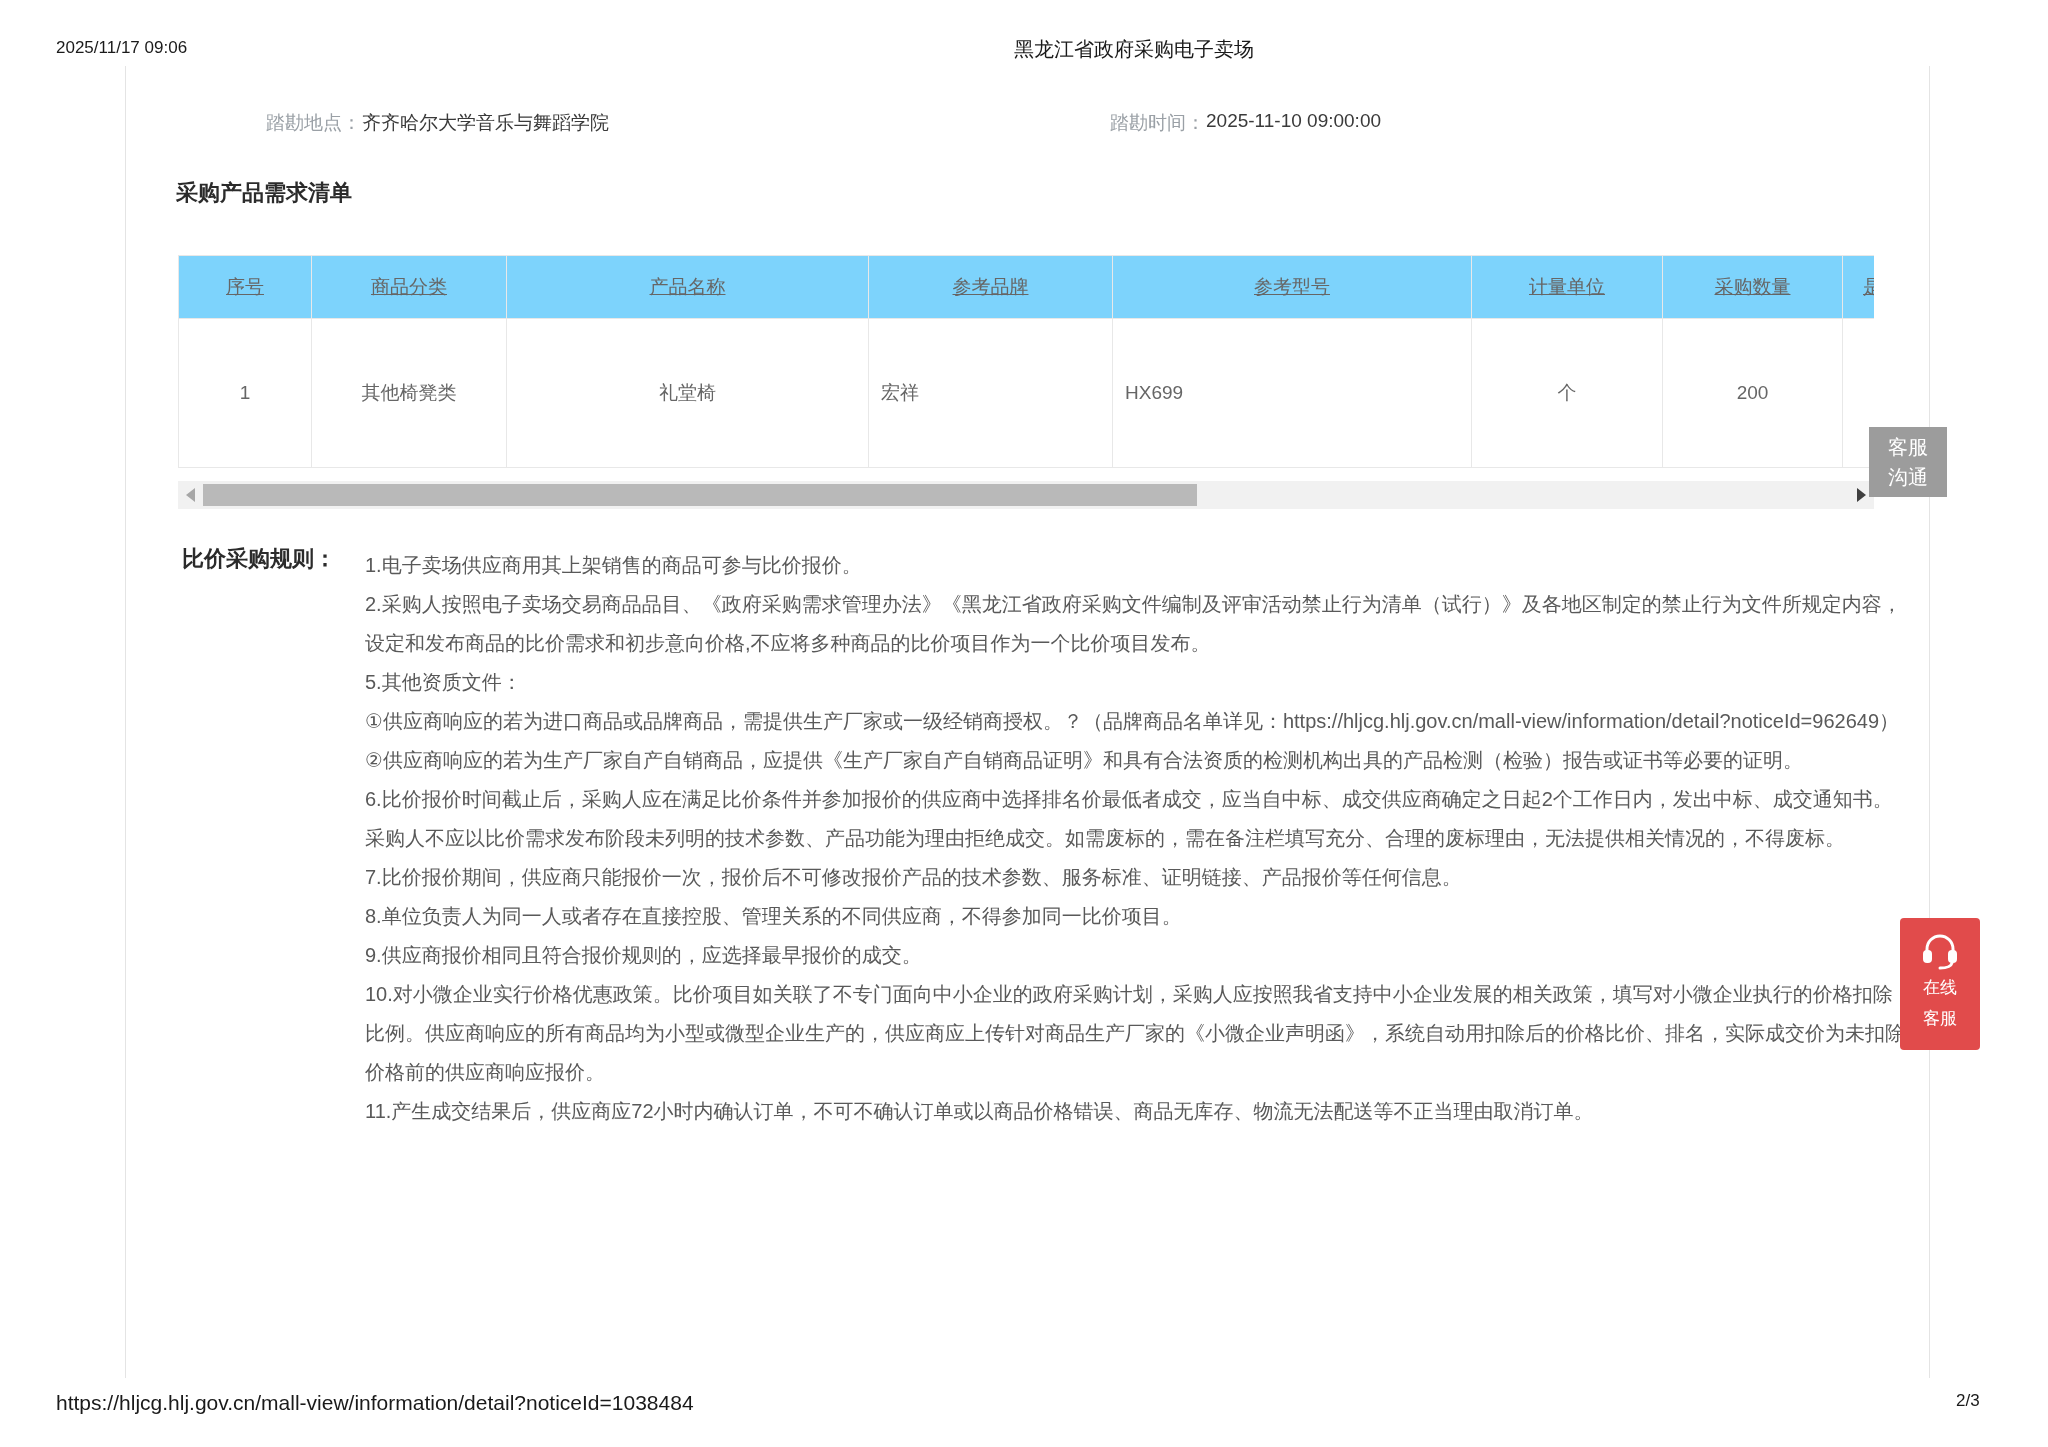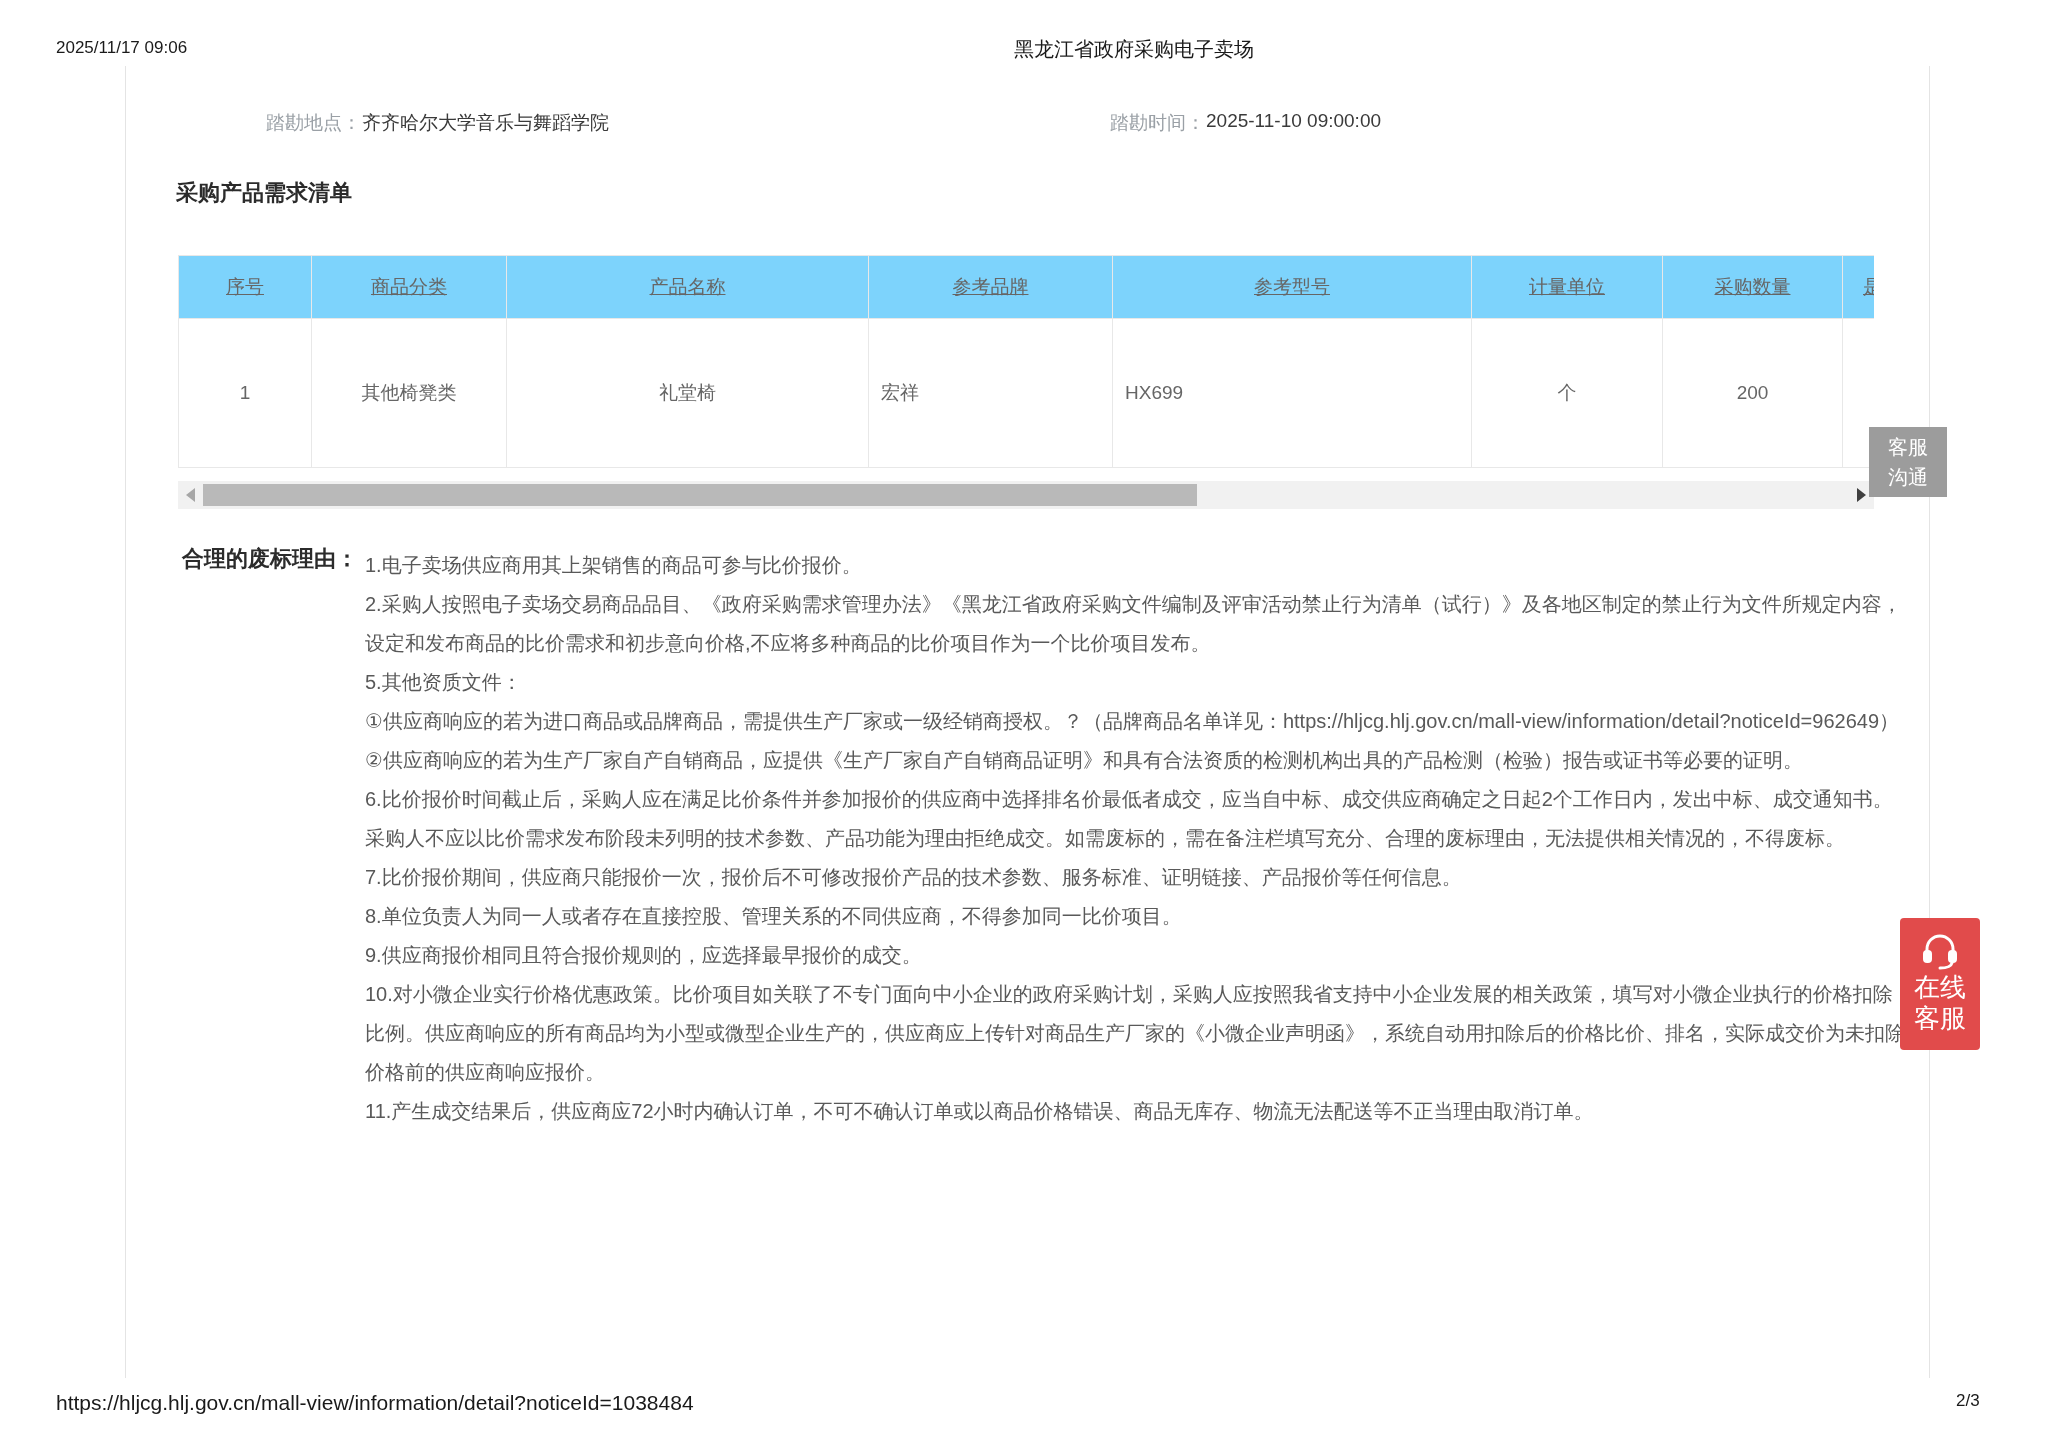--- a/index.html
+++ b/index.html
@@ -56,21 +56,21 @@
 
   
   .rules-label { left:182px; top:544px; font-size:22px; font-weight:bold; color:#2b2b2b; }
   .rules-body { left:365px; top:546px; width:1542px; font-size:20px; line-height:39px; color:#595959;
     word-break:break-all; }
   .rules-body p { margin:0; }
 
   
   .service-btn { left:1900px; top:918px; width:80px; height:132px; background:#e14b4b; border-radius:4px;
     color:#fff; text-align:center; z-index:6; cursor:pointer; padding-top:10px; }
-  .service-btn .txt { font-size:26px; line-height:31px; }
+  .service-btn .txt { font-size:17px; line-height:31px; }
   .service-btn svg { display:block; margin:0 auto 2px auto; }
 </style>
 </head>
 <body>
 
 <div class="abs ph-date">2025/11/17 09:06</div>
 <div class="abs ph-title">黑龙江省政府采购电子卖场</div>
 
 <div class="abs vline left"></div>
 <div class="abs vline right"></div>
@@ -125,21 +125,21 @@
   <div class="abs scroll-arrow left"></div>
   <div class="abs scroll-thumb"></div>
   <div class="abs scroll-arrow right"></div>
 </div>
 
 <div class="abs chat-btn">
   <div>客服</div>
   <div>沟通</div>
 </div>
 
-<div class="abs rules-label">合理的废标理由：</div>
+<div class="abs rules-label">比价采购规则：</div>
 <div class="abs rules-body">
   <p>1.电子卖场供应商用其上架销售的商品可参与比价报价。</p>
   <p>2.采购人按照电子卖场交易商品品目、《政府采购需求管理办法》《黑龙江省政府采购文件编制及评审活动禁止行为清单（试行）》及各地区制定的禁止行为文件所规定内容，设定和发布商品的比价需求和初步意向价格,不应将多种商品的比价项目作为一个比价项目发布。</p>
   <p>5.其他资质文件：</p>
   <p>①供应商响应的若为进口商品或品牌商品，需提供生产厂家或一级经销商授权。？（品牌商品名单详见：https://hljcg.hlj.gov.cn/mall-view/information/detail?noticeId=962649）</p>
   <p>②供应商响应的若为生产厂家自产自销商品，应提供《生产厂家自产自销商品证明》和具有合法资质的检测机构出具的产品检测（检验）报告或证书等必要的证明。</p>
   <p>6.比价报价时间截止后，采购人应在满足比价条件并参加报价的供应商中选择排名价最低者成交，应当自中标、成交供应商确定之日起2个工作日内，发出中标、成交通知书。采购人不应以比价需求发布阶段未列明的技术参数、产品功能为理由拒绝成交。如需废标的，需在备注栏填写充分、合理的废标理由，无法提供相关情况的，不得废标。</p>
   <p>7.比价报价期间，供应商只能报价一次，报价后不可修改报价产品的技术参数、服务标准、证明链接、产品报价等任何信息。</p>
   <p>8.单位负责人为同一人或者存在直接控股、管理关系的不同供应商，不得参加同一比价项目。</p>
   <p>9.供应商报价相同且符合报价规则的，应选择最早报价的成交。</p>

